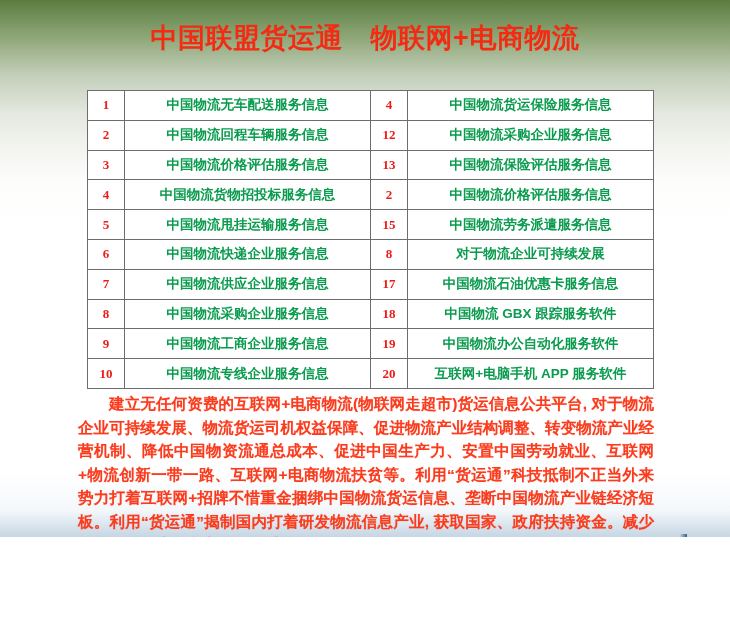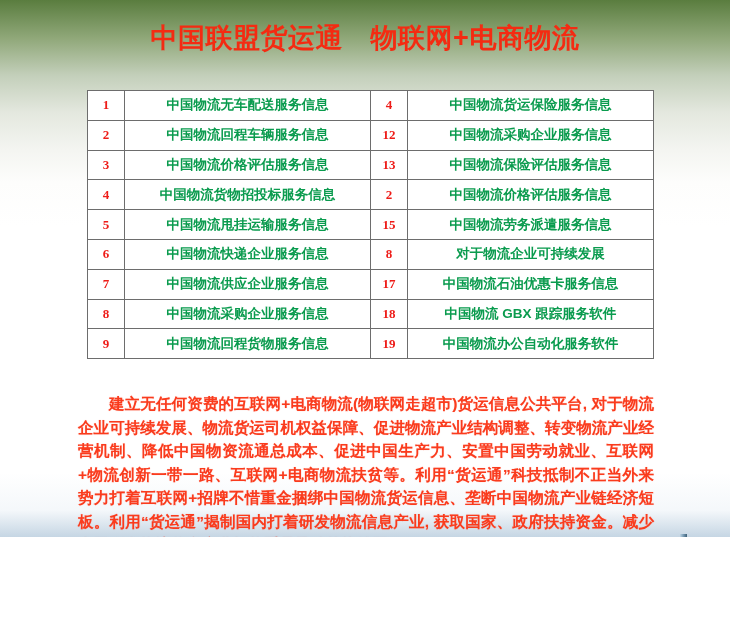--- a/index.html
+++ b/index.html
@@ -159,23 +159,29 @@
         <td class="desc">中国物流石油优惠卡服务信息</td>
       </tr>
       <tr>
         <td class="num">8</td>
         <td class="desc">中国物流采购企业服务信息</td>
         <td class="num">18</td>
         <td class="desc">中国物流 GBX 跟踪服务软件</td>
       </tr>
       <tr>
         <td class="num">9</td>
-        <td class="desc">中国物流回程货物服务信息</td>
+        <td class="desc">中国物流工商企业服务信息</td>
         <td class="num">19</td>
         <td class="desc">中国物流办公自动化服务软件</td>
+      </tr>
+      <tr>
+        <td class="num">10</td>
+        <td class="desc">中国物流专线企业服务信息</td>
+        <td class="num">20</td>
+        <td class="desc">互联网+电脑手机 APP 服务软件</td>
       </tr>
     </tbody>
   </table>
 
   <div id="body-paragraph">建立无任何资费的互联网+电商物流(物联网走超市)货运信息公共平台, 对于物流企业可持续发展、物流货运司机权益保障、促进物流产业结构调整、转变物流产业经营机制、降低中国物资流通总成本、促进中国生产力、安置中国劳动就业、互联网+物流创新一带一路、互联网+电商物流扶贫等。利用“货运通”科技抵制不正当外来势力打着互联网+招牌不惜重金捆绑中国物流货运信息、垄断中国物流产业链经济短板。利用“货运通”揭制国内打着研发物流信息产业, 获取国家、政府扶持资金。减少由于研发物流信息产业机构重叠导致的烧钱工程。</div>
 
   <div id="globe-graphic">
     <svg width="88" height="88" viewBox="0 0 88 88" xmlns="http://www.w3.org/2000/svg">
       <defs>
         <radialGradient id="gSphere" cx="38%" cy="30%" r="78%">

